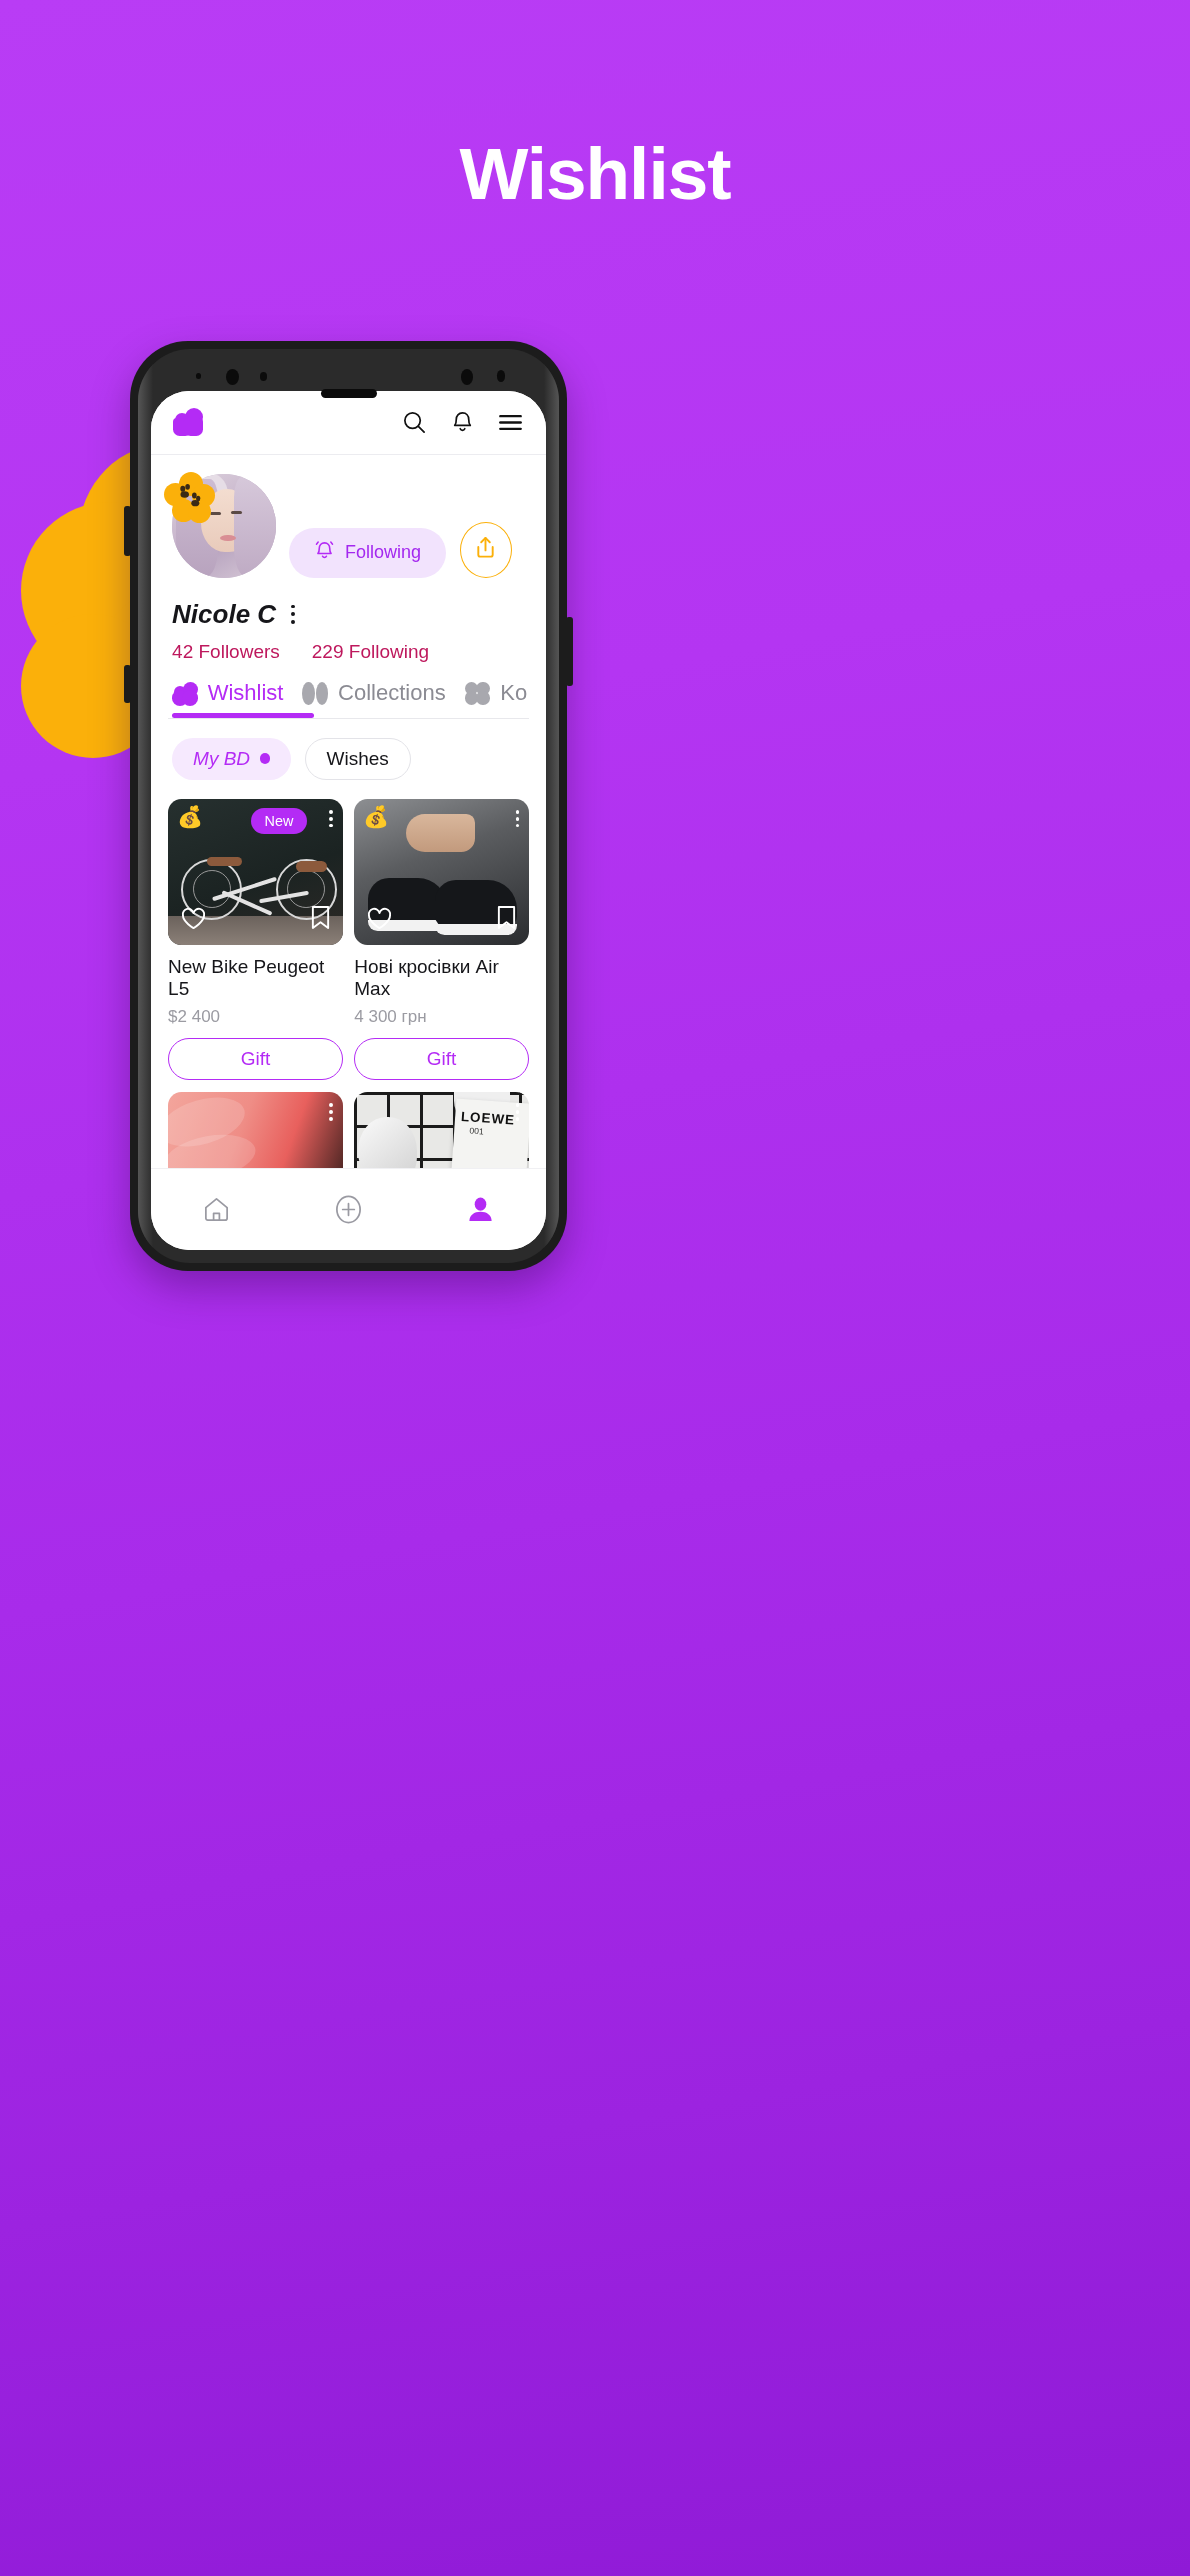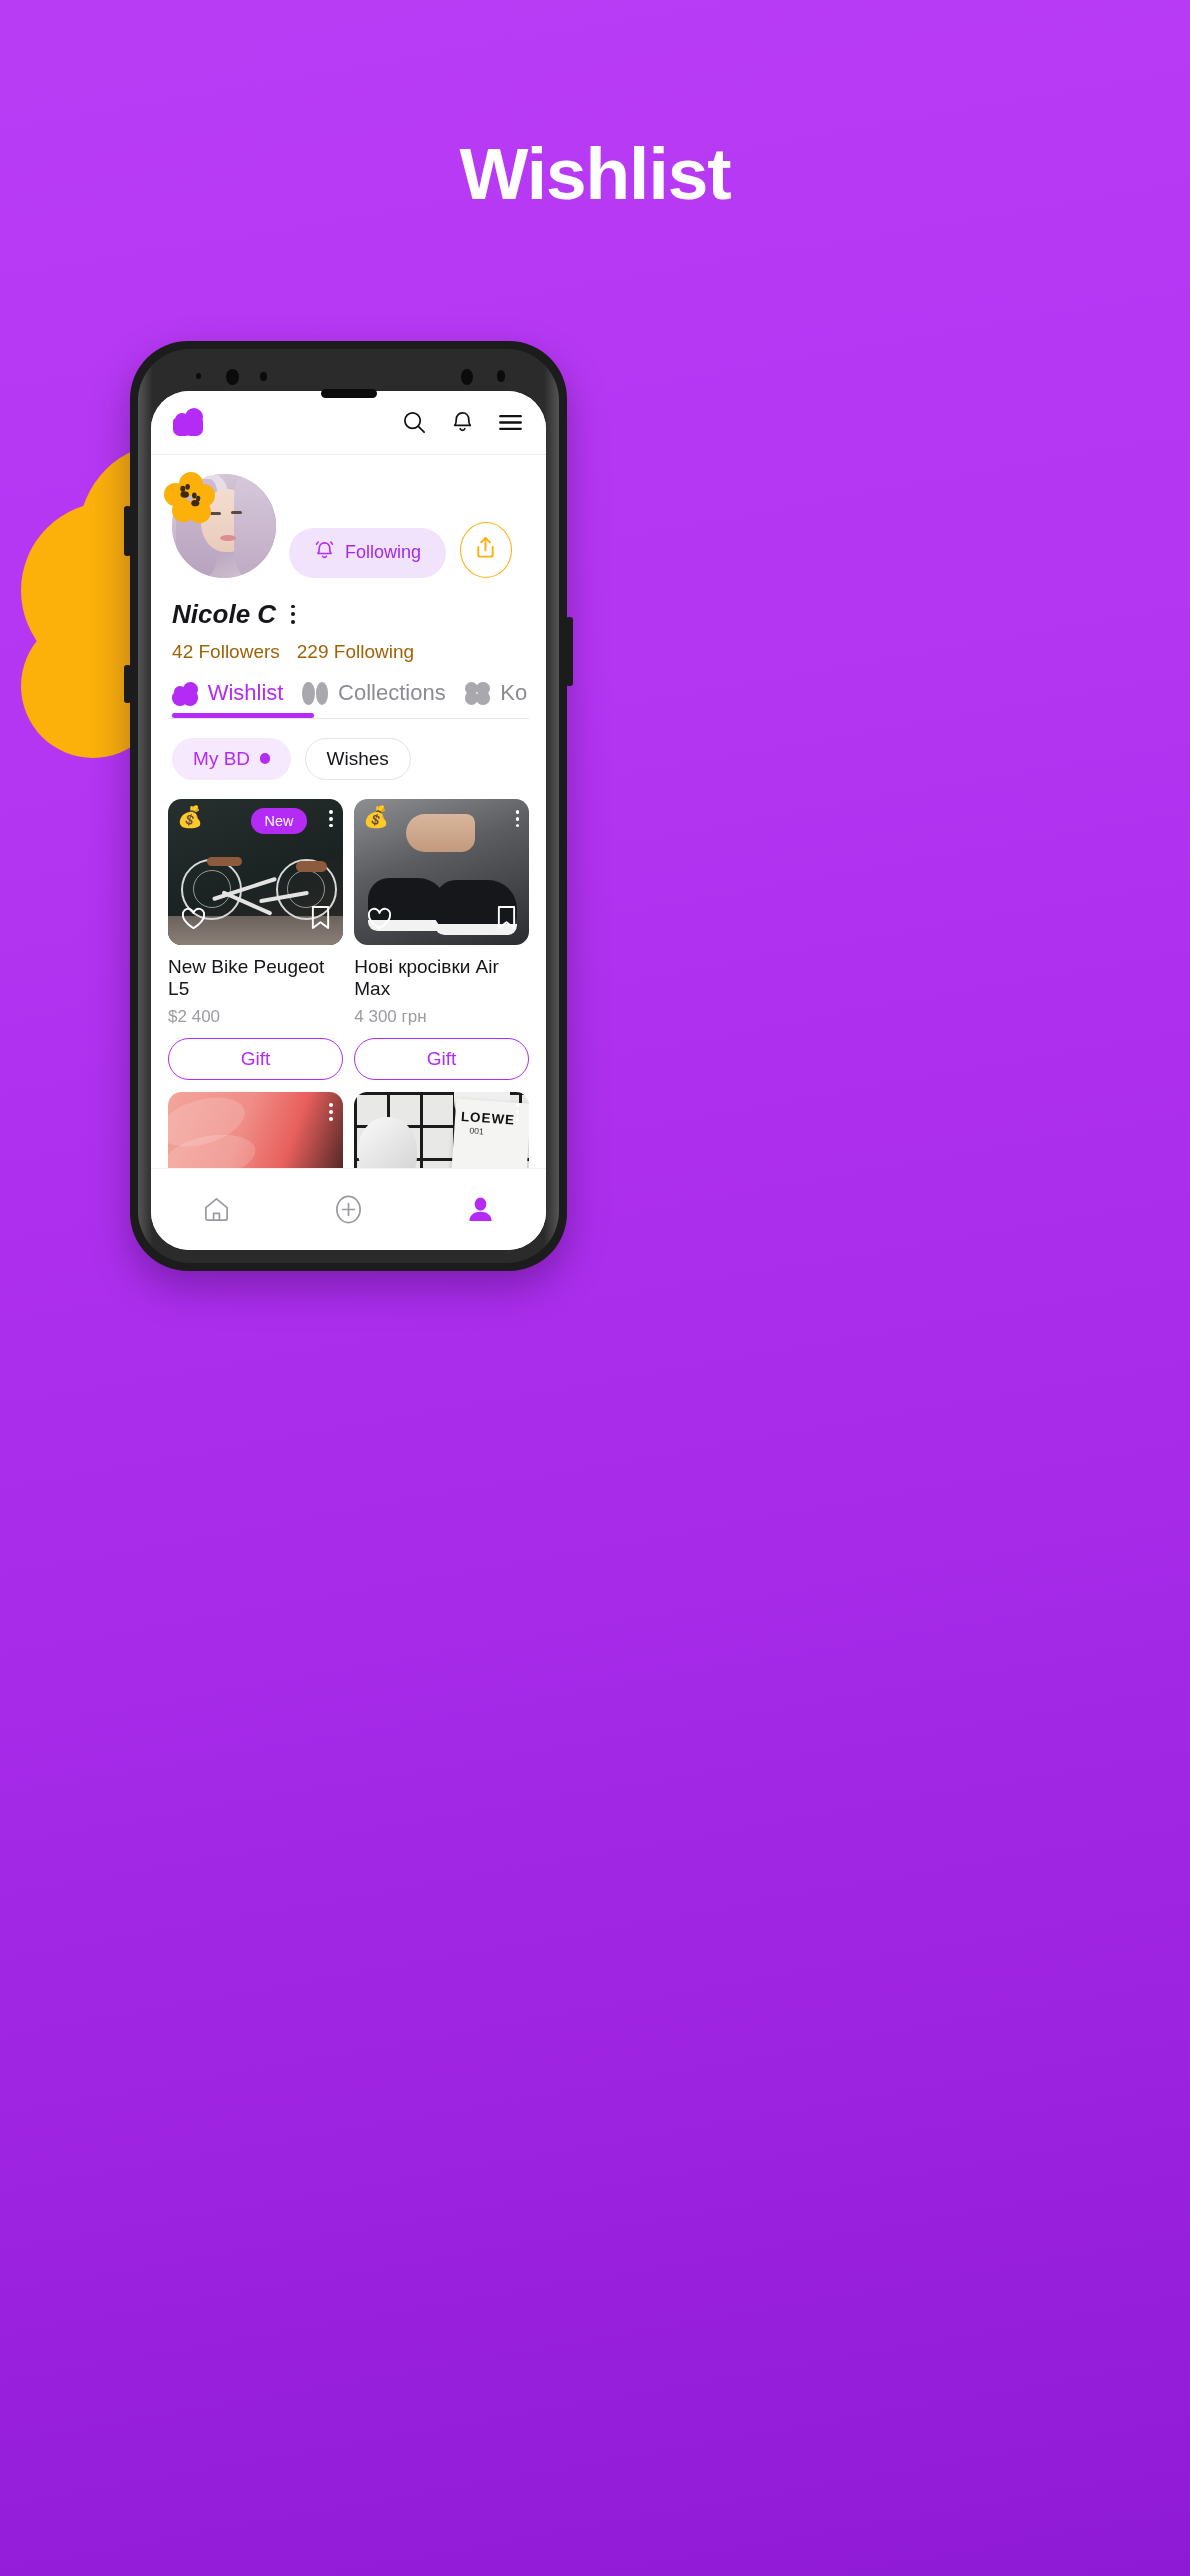--- a/index.html
+++ b/index.html
@@ -169,21 +169,21 @@
     flex: 0 0 auto;
     cursor: pointer;
     background: #fff;
   }
 
   .name-row { display: flex; align-items: center; gap: 11.5px; padding: 21px 21px 0 21px; }
   .name { font-size: 26px; font-weight: 700; color: #16161a; font-style: italic; }
   .kebab { display: flex; flex-direction: column; gap: 3.8px; cursor: pointer; padding: 3.8px 3.8px; }
   .kebab i { width: 3.8px; height: 3.8px; background: #16161a; border-radius: 50%; display: block; }
 
-  .stats { padding: 11.5px 21px 0 21px; font-size: 19px; color: #a16207; display: flex; gap: 17px; }
+  .stats { padding: 11.5px 21px 0 21px; font-size: 19px; color: #be185d; display: flex; gap: 32px; }
   .bio { padding: 11.5px 21px 0 21px; font-size: 18px; color: #16161a; }
 
   .tabs {
     display: flex; align-items: flex-end; gap: 19px;
     padding: 17px 0 0 21px;
     overflow: hidden;
     position: relative;
   }
   .tab { display: flex; align-items: center; gap: 8.6px; padding-bottom: 11.5px; cursor: pointer; white-space: nowrap; }
   .tab-label { font-size: 22px; color: #8b8b93; }
@@ -207,21 +207,21 @@
   .kn2 { width:13.4px; height:13.4px; left:11.5px; top:0; }
   .kn3 { width:13.4px; height:13.4px; left:0;  top:9.6px; }
   .kn4 { width:13.4px; height:13.4px; left:11.5px; top:9.6px; }
 
   .chips { display: flex; gap: 13.4px; padding: 19px 21px 0 21px; }
   .chip {
     border-radius: 25px; height: 42px; padding: 0 21px;
     display: flex; align-items: center; gap: 9.6px;
     font-size: 19px; cursor: pointer;
   }
-  .chip.sel { background: #f6e9fe; color: #b42bf5; }
+  .chip.sel { background: #f6e9fe; color: #b42bf5; font-style: italic; }
   .chip.plain { background: #fff; border: 1px solid #e3e3e8; color: #16161a; }
   .chip-dot { width: 10.5px; height: 10.5px; border-radius: 50%; background: #b42bf5; display:block; }
 
   .grid {
     display: grid; grid-template-columns: 1fr 1fr; gap: 11.5px;
     padding: 19px 17px 0 17px;
   }
   .card { }
   .card-img {
     position: relative; width: 100%; height: 146px;

